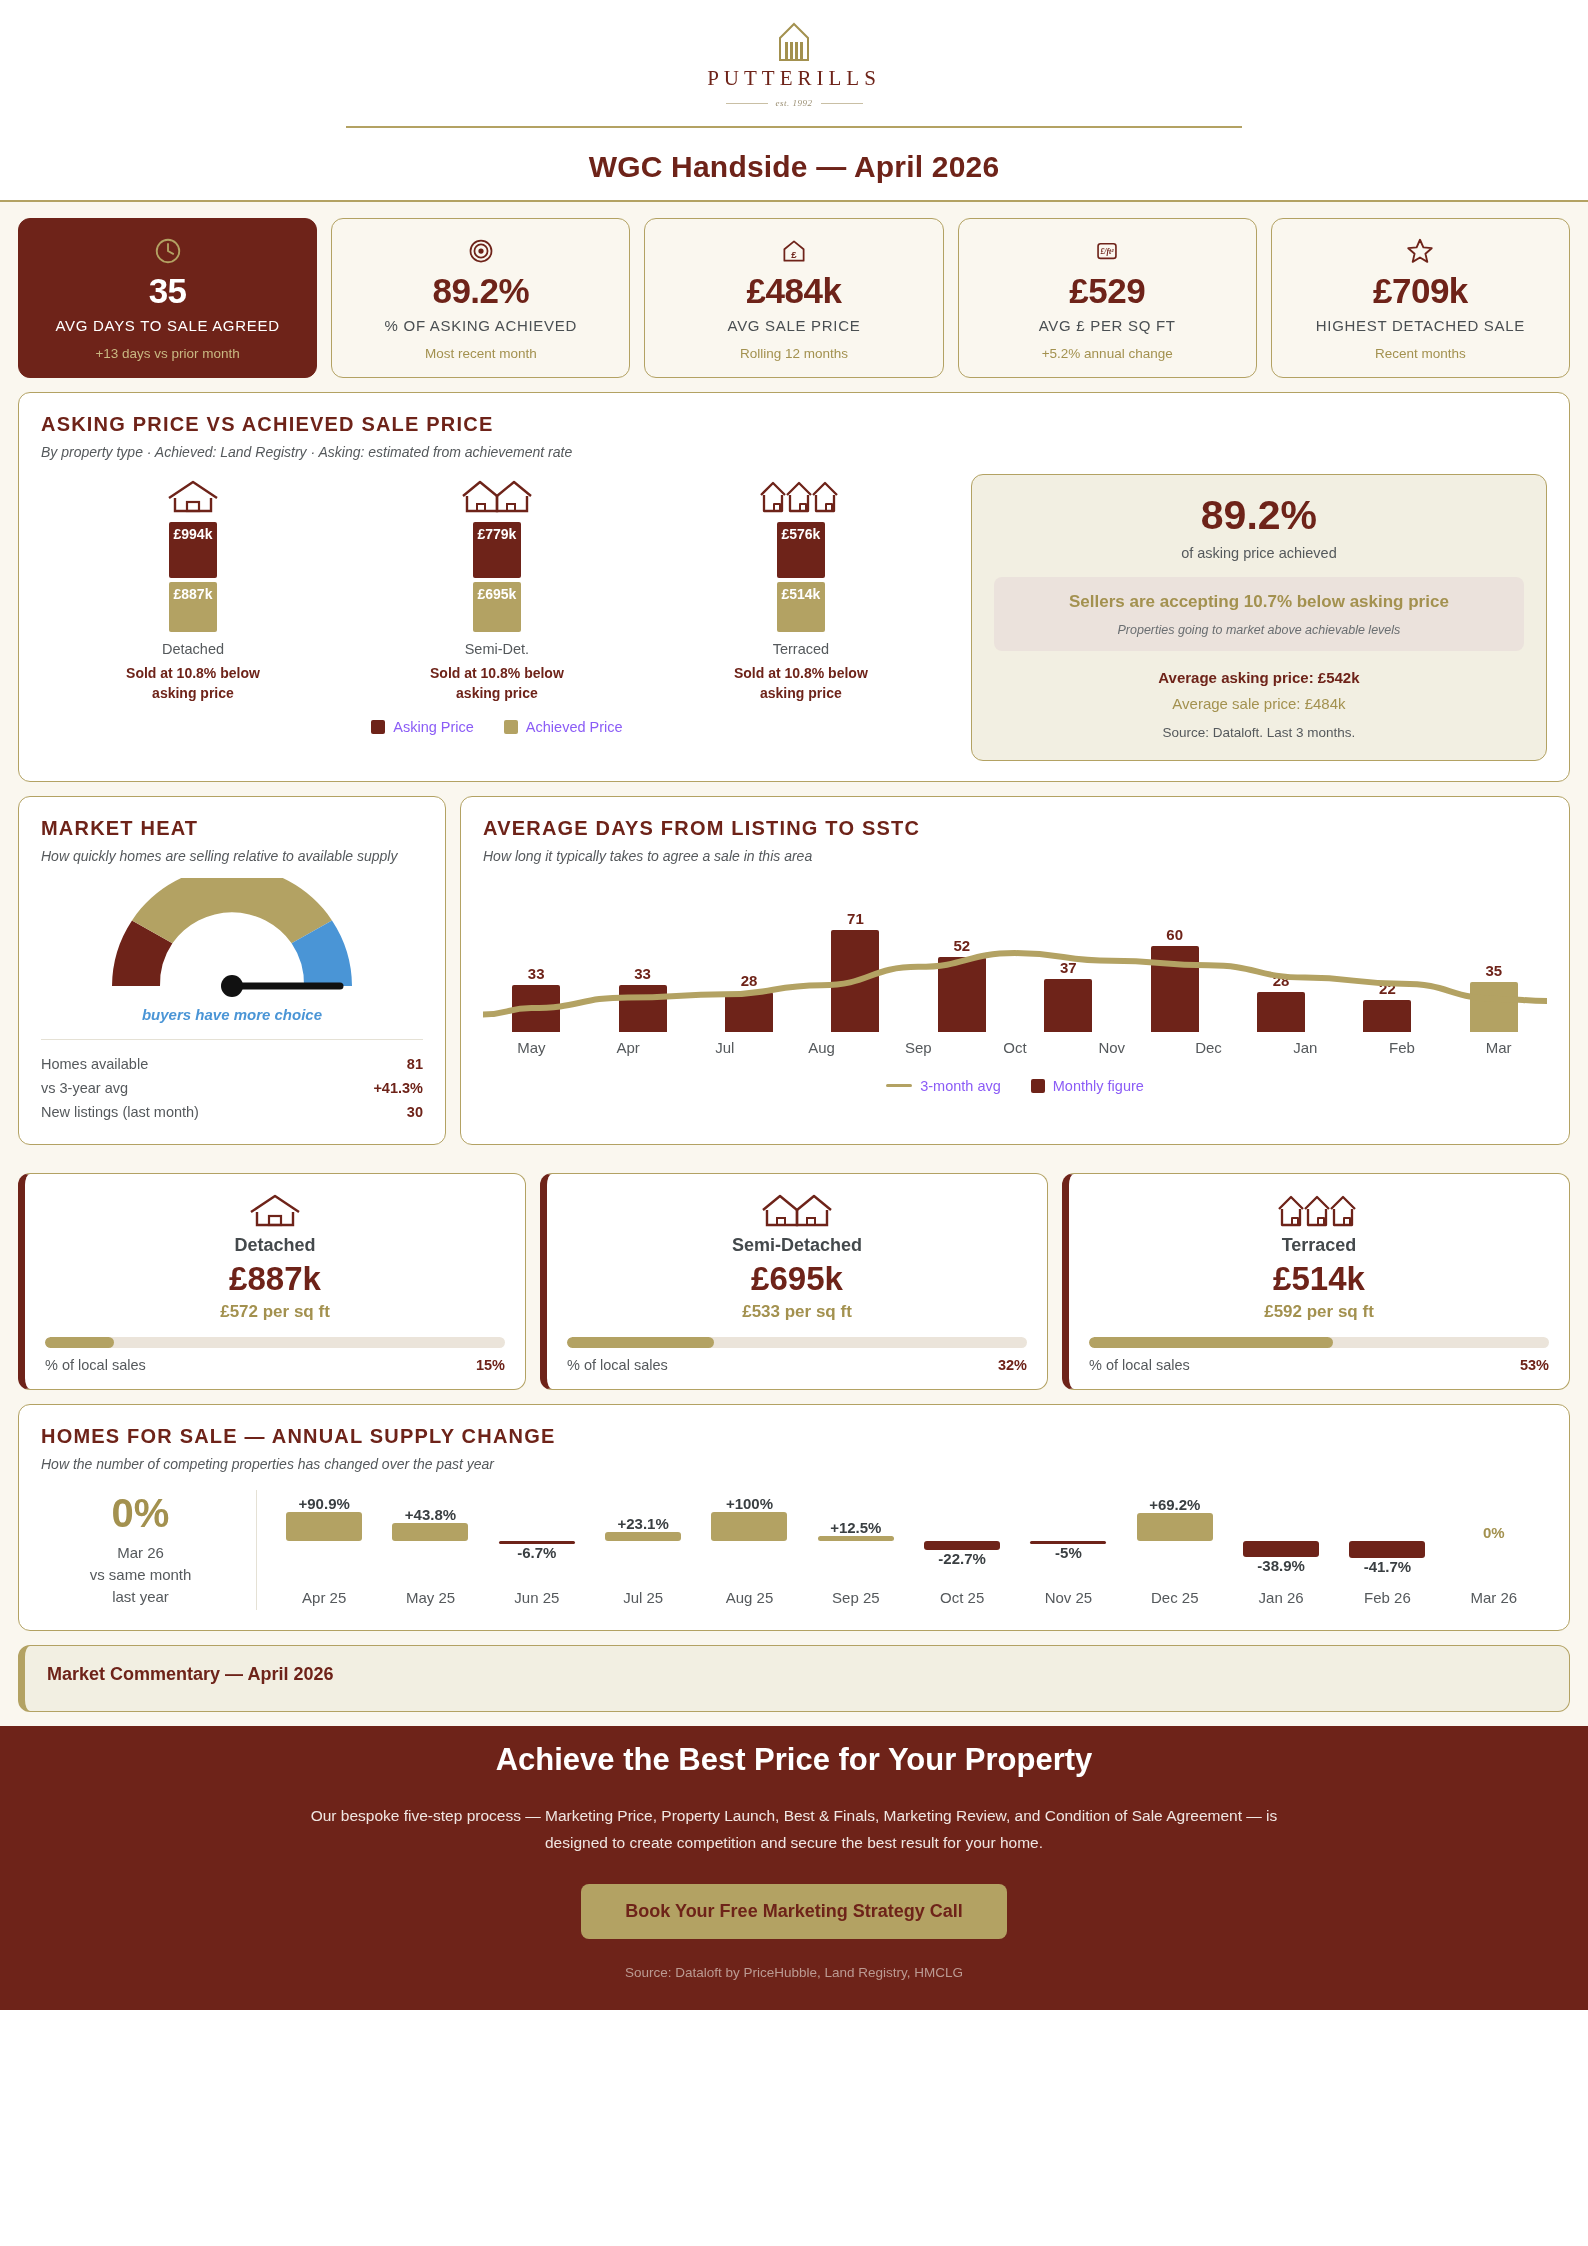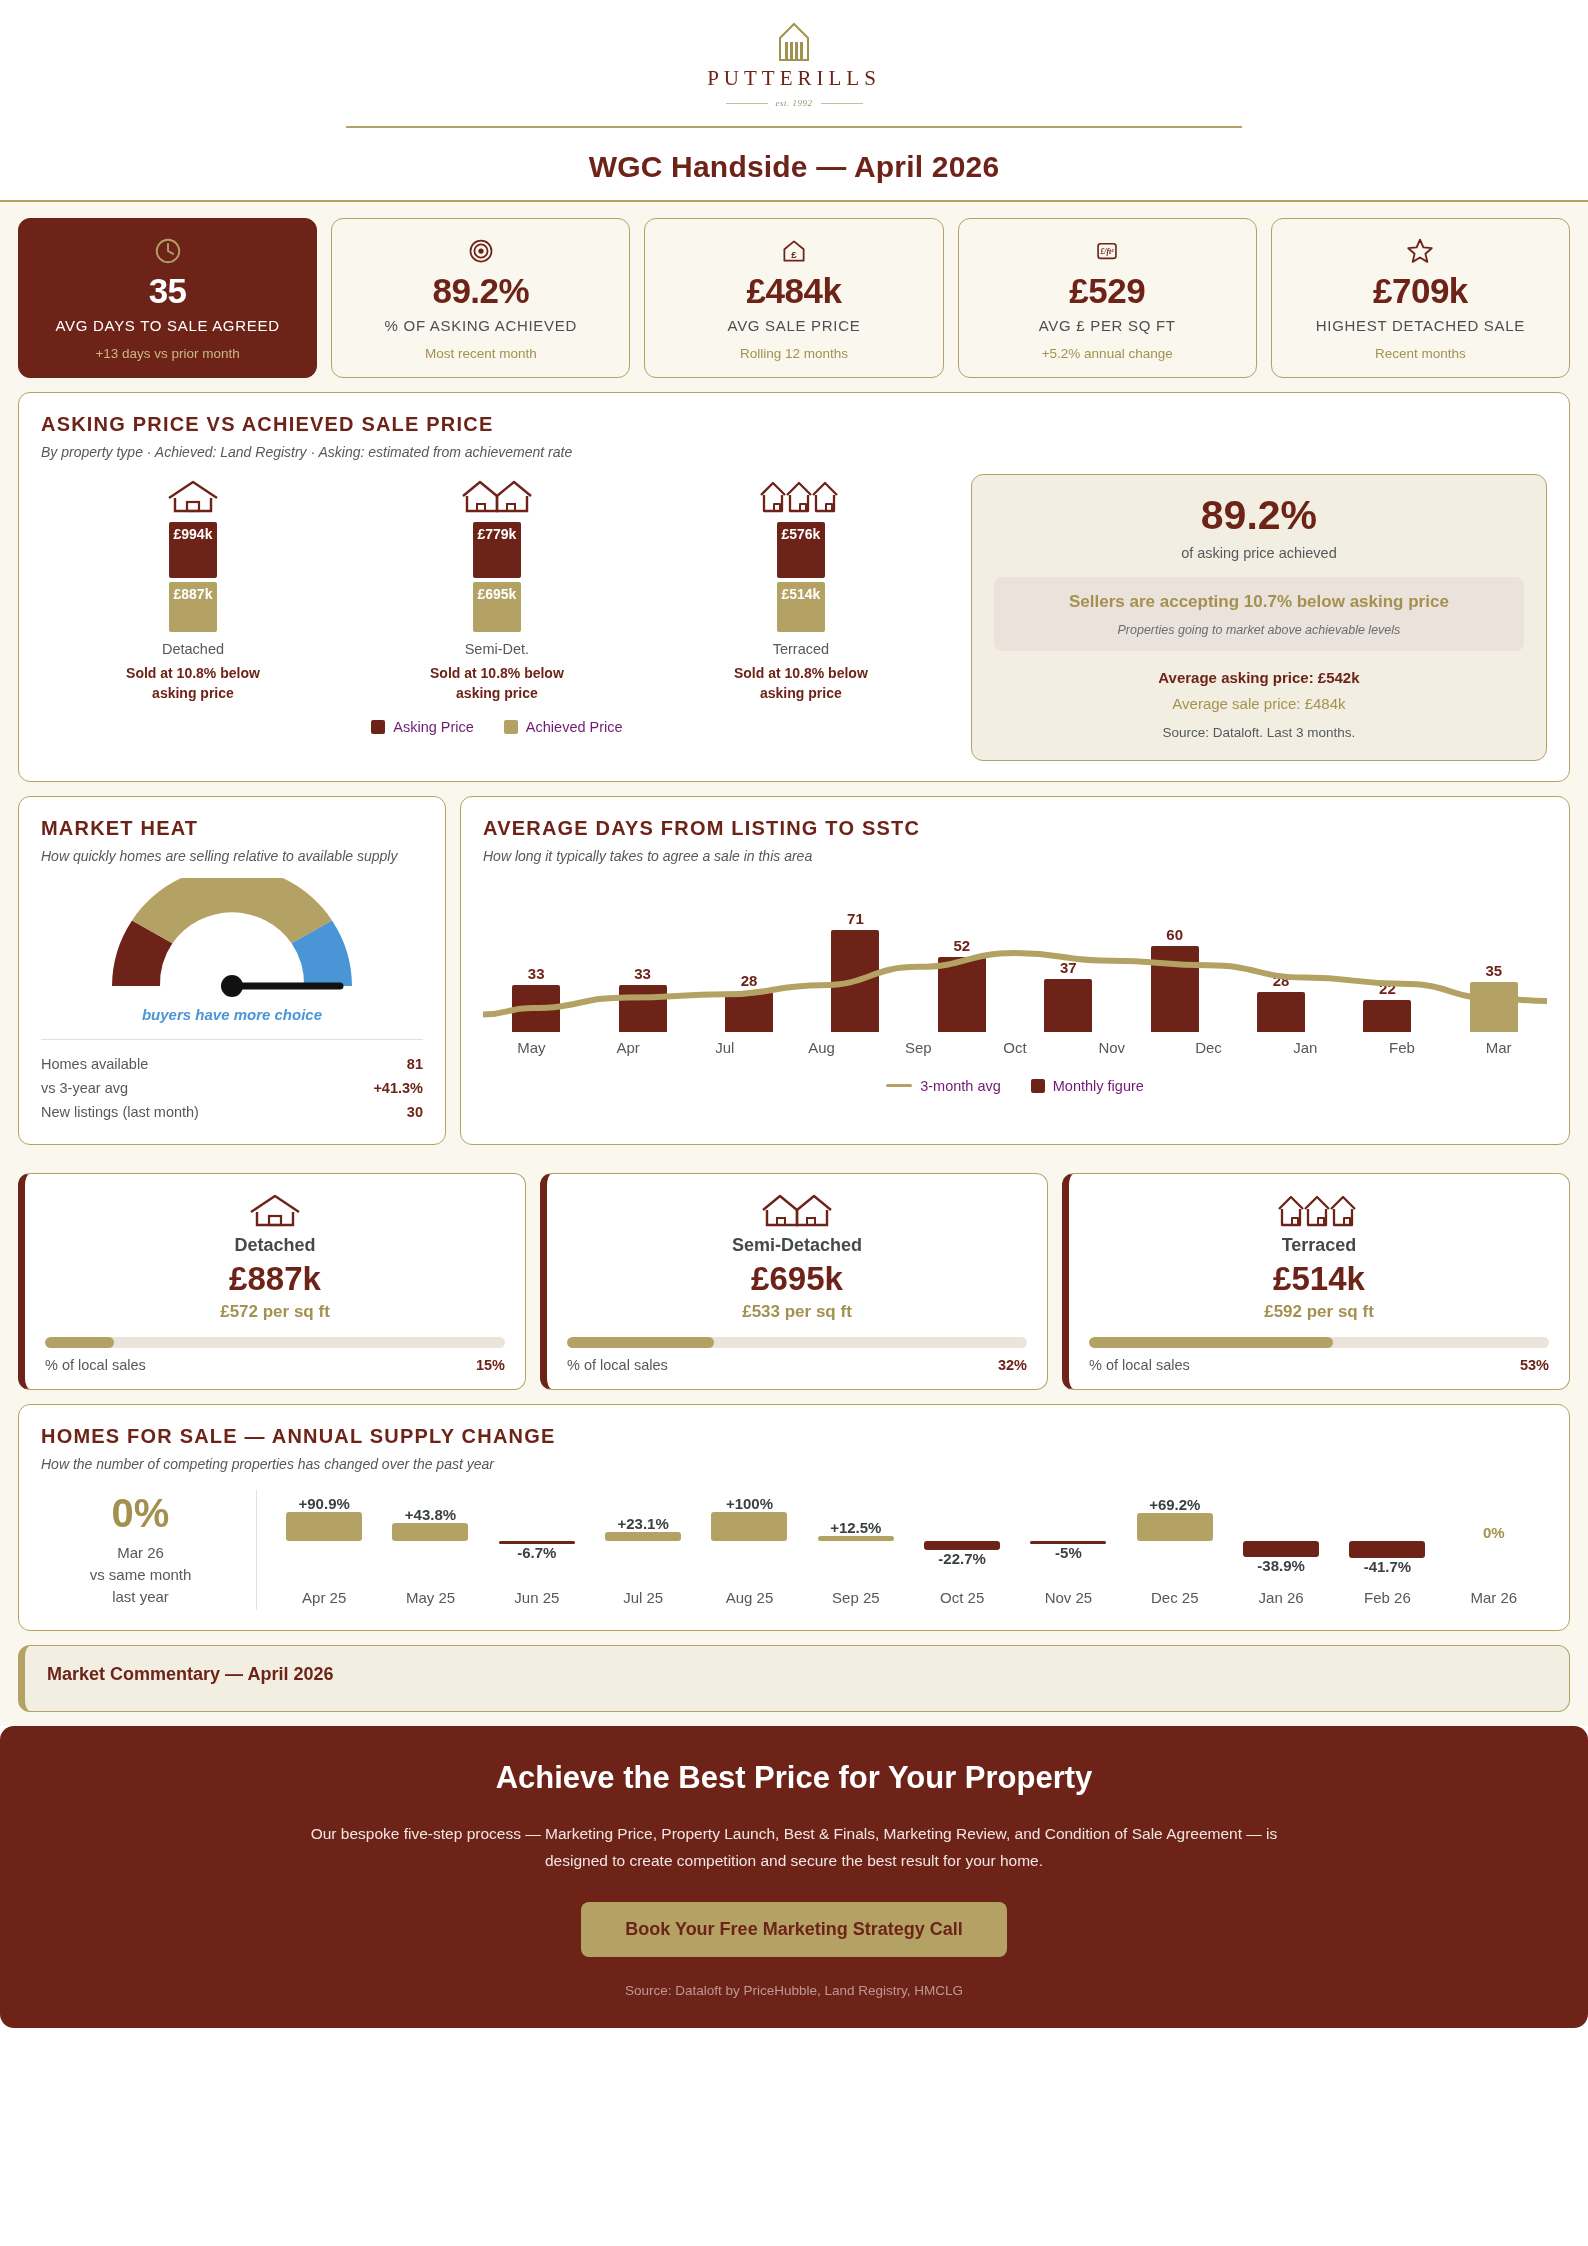--- a/index.html
+++ b/index.html
@@ -81,21 +81,21 @@
   .bar{width:48px;position:relative;border-radius:2px;}
   .bar.ask{background:var(--maroon);}
   .bar.ach{background:var(--gold);}
   .bar .bv{
     position:absolute;left:50%;transform:translateX(-50%);top:4px;
     font-size:14px;font-weight:700;color:#fff;white-space:nowrap;
   }
   .typecol .tname{font-size:14.5px;color:#55595c;margin-top:9px;}
   .typecol .tnote{font-size:14px;font-weight:700;color:var(--maroon);text-align:center;margin-top:7px;line-height:1.4;max-width:180px;}
   .avb-legend{display:flex;justify-content:center;gap:30px;margin-top:16px;}
-  .lgi{display:flex;align-items:center;gap:8px;font-size:14.5px;color:#701a75;}
+  .lgi{display:flex;align-items:center;gap:8px;font-size:14.5px;color:#8b5cf6;}
   .sw{width:14px;height:14px;border-radius:2px;}
   .sw.m{background:var(--maroon);} .sw.g{background:var(--gold);}
 
   .avb-right{
     flex:1;border:1.5px solid var(--gold);border-radius:12px;
     background:var(--cream2);padding:20px 22px;text-align:center;
     display:flex;flex-direction:column;align-items:center;justify-content:center;
   }
   .avb-right .big{font-size:41px;font-weight:800;color:var(--maroon);line-height:1;}
   .avb-right .bigsub{font-size:14.5px;color:#55595c;margin-top:9px;}
@@ -168,21 +168,21 @@
   .supcol .smon{font-size:15px;color:#55595c;margin-top:2px;white-space:nowrap;}
 
   
   .commentary{
     background:var(--cream2);border:1.5px solid var(--gold);border-left:7px solid var(--gold);
     border-radius:12px;padding:18px 22px 26px;margin-bottom:0;
   }
   .commentary .ct{font-size:18px;font-weight:700;color:var(--maroon);}
 
   
-  .cta{background:var(--maroon);padding:34px 20px 30px;text-align:center;border-radius:14px;}
+  .cta{background:var(--maroon);padding:16px 20px 30px;text-align:center;}
   .cta .h{font-size:31px;font-weight:800;color:#fff;}
   .cta .p{font-size:15.5px;color:#F0E6E2;margin-top:24px;line-height:1.75;max-width:1000px;margin-left:auto;margin-right:auto;}
   .cta .btn{
     display:inline-block;margin-top:28px;background:var(--gold);color:var(--maroon);
     font-size:18px;font-weight:700;padding:17px 44px;border-radius:8px;border:none;
     font-family:"Liberation Sans",sans-serif;cursor:pointer;
   }
   .cta .src{font-size:13.5px;color:#BB9A92;margin-top:26px;}
 </style>
 </head>

